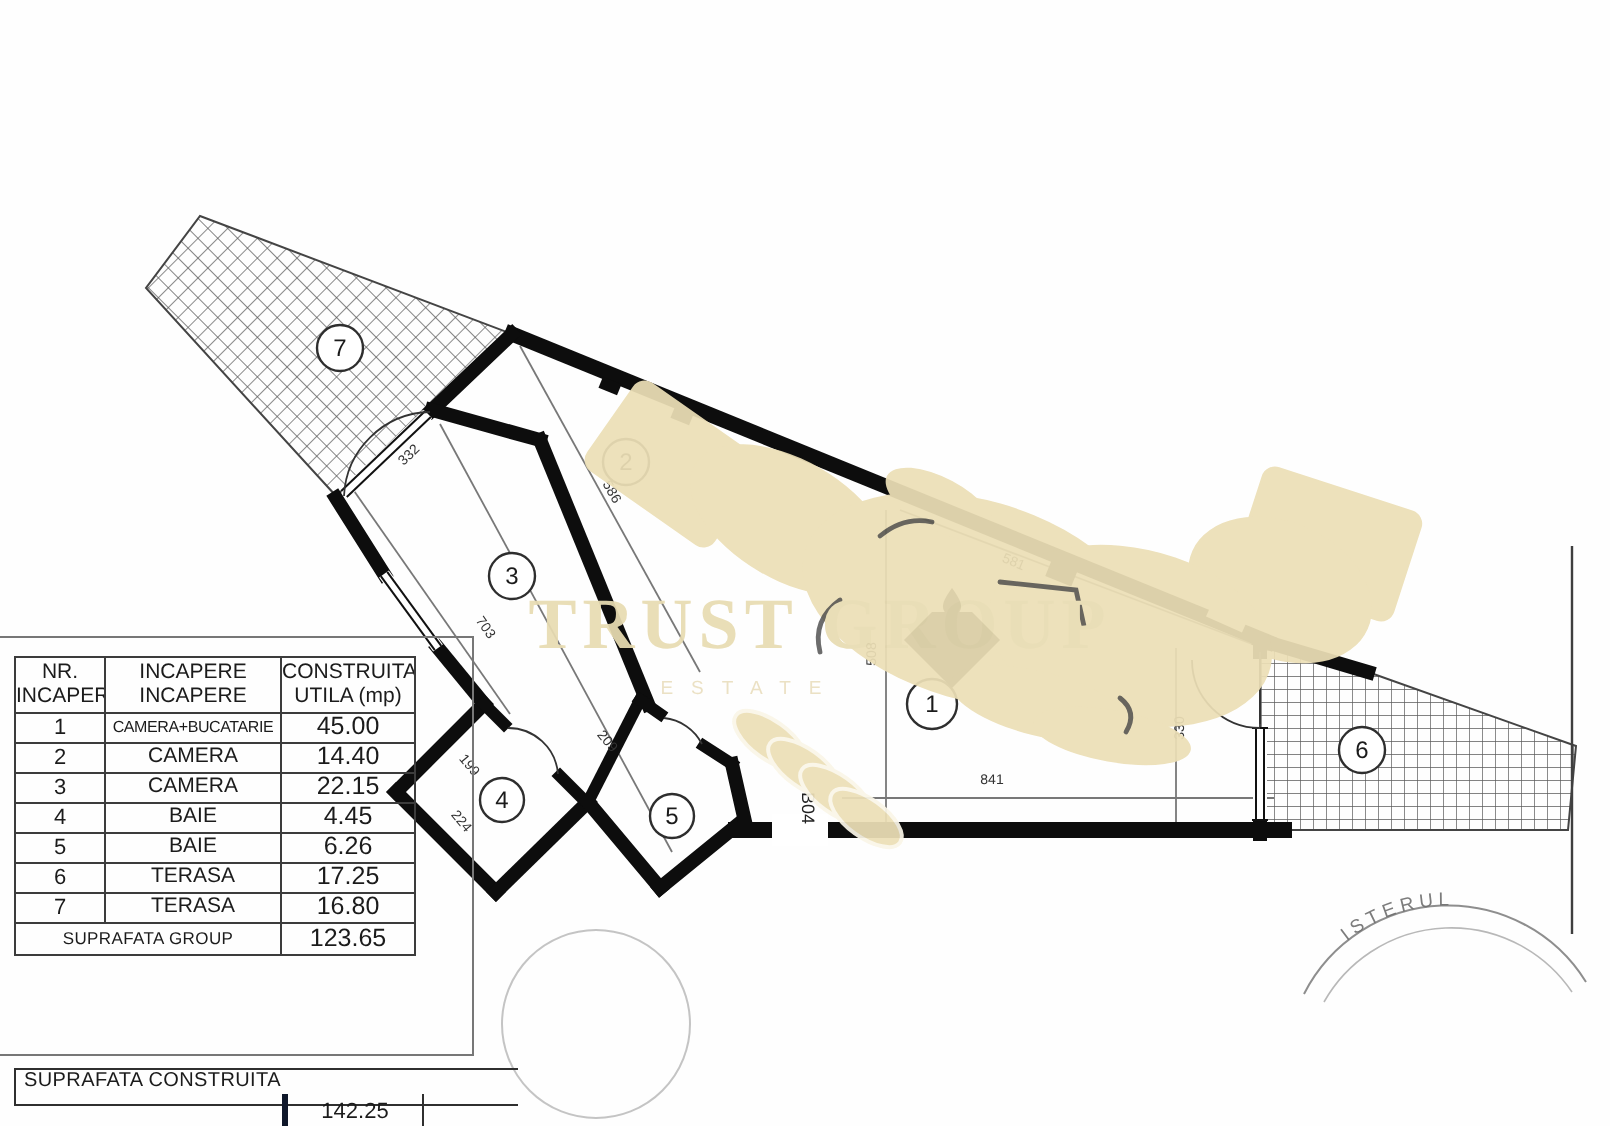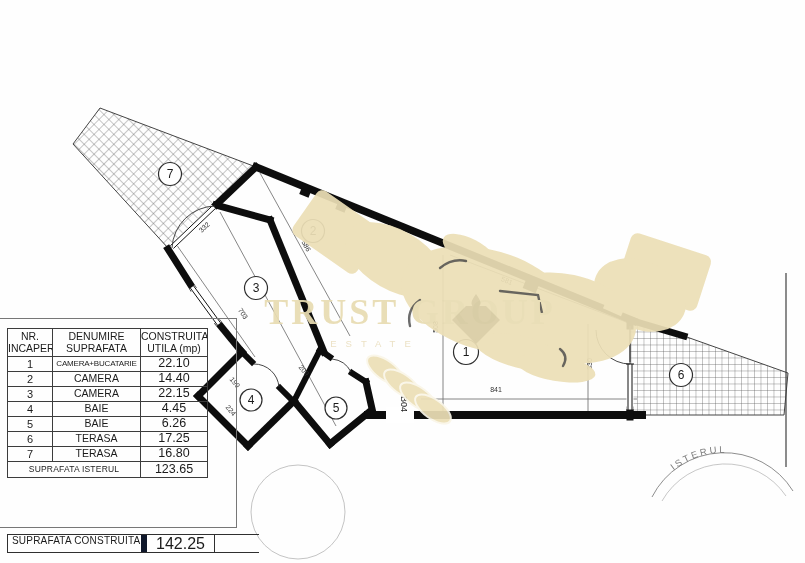--- a/index.html
+++ b/index.html
@@ -19,23 +19,23 @@
   td.nm.small{font-size:8px;letter-spacing:-0.2px}
   td.ar{font-size:12.5px}
   tr.r{height:15px}
   tr.rt{height:16px}
   td.section{height:15px;font-size:12.5px;font-weight:bold;letter-spacing:.5px}
   td.totlbl{font-size:8.5px;letter-spacing:.2px}
 
   .builtrow{position:absolute;left:7px;top:534px;width:251px;height:17px;
         border-top:1.4px solid #2f2f2f;border-bottom:1.4px solid #2f2f2f;border-left:1px solid #2f2f2f}
   .builtrow .lbl{position:absolute;left:4px;top:0;font-size:10px;letter-spacing:.2px}
-  .builtrow .val{position:absolute;left:133px;top:0;width:67px;height:100%;
-        border-left:6px solid #0f172a;border-right:1px solid #2f2f2f;
-        font-size:16px;display:flex;align-items:center;justify-content:center}
+  .builtrow .val{position:absolute;left:133px;top:12px;width:67px;height:100%;
+        border-left:3px solid #0f172a;border-right:1px solid #2f2f2f;
+        font-size:11px;display:flex;align-items:center;justify-content:center}
 </style>
 </head>
 <body>
 
 <div class="page">
 
   <svg width="805" height="563" viewBox="0 0 805 563">
     <defs>
       <pattern id="xh" width="7" height="7" patternUnits="userSpaceOnUse" patternTransform="rotate(45)">
         <path d="M0 0H7M0 0V7" stroke="#5a5a5a" stroke-width="0.7" fill="none"></path>
@@ -213,27 +213,27 @@
   <div class="tablewrap">
     <table class="areas">
       <colgroup>
           <col style="width:45px">
           <col style="width:88px">
           <col style="width:67px">
         </colgroup>
       <tbody>
           <tr>
         <th class="hdr">NR. INCAPERE</th>
-        <th class="hdr">DENUMIRE SUPRAFATA</th>
+        <th class="hdr">INCAPERE INCAPERE</th>
         <th class="hdr">CONSTRUITA UTILA (mp)</th>
       </tr>
       <tr class="r">
         <td class="nr">1</td>
         <td class="nm small">CAMERA+BUCATARIE</td>
-        <td class="ar">22.10</td>
+        <td class="ar">45.00</td>
       </tr>
       <tr class="r">
         <td class="nr">2</td>
         <td class="nm">CAMERA</td>
         <td class="ar">14.40</td>
       </tr>
       <tr class="r">
         <td class="nr">3</td>
         <td class="nm">CAMERA</td>
         <td class="ar">22.15</td>
@@ -252,21 +252,21 @@
         <td class="nr">6</td>
         <td class="nm">TERASA</td>
         <td class="ar">17.25</td>
       </tr>
       <tr class="r">
         <td class="nr">7</td>
         <td class="nm">TERASA</td>
         <td class="ar">16.80</td>
       </tr>
       <tr class="rt">
-        <td class="totlbl" colspan="2">SUPRAFATA ISTERUL</td>
+        <td class="totlbl" colspan="2">SUPRAFATA GROUP</td>
         <td class="ar">123.65</td>
       </tr>
     </tbody>
       </table>
   </div>
 
   <div class="builtrow">
     <span class="lbl">SUPRAFATA CONSTRUITA</span>
     <span class="val">142.25</span>
   </div>

